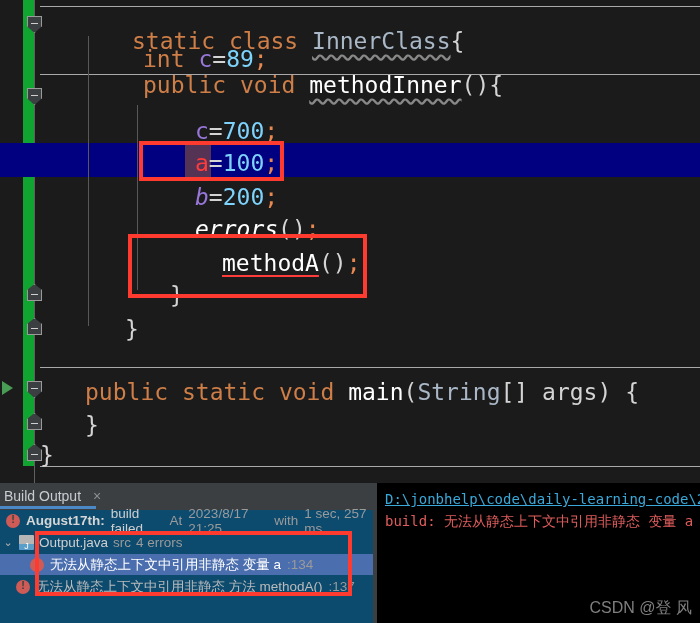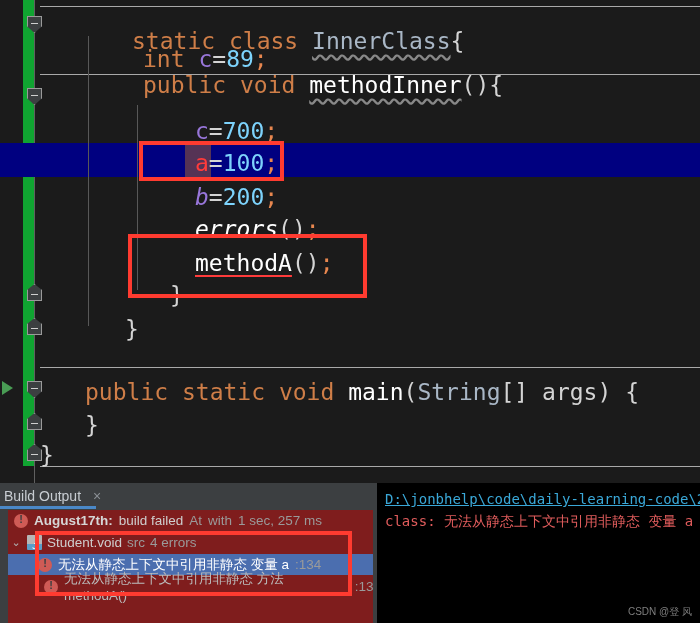--- a/index.html
+++ b/index.html
@@ -138,20 +138,21 @@
     text-decoration: underline;
     text-decoration-style: wavy;
     text-decoration-color: #888;
     text-underline-offset: 5px;
   }
   .redul {
     text-decoration: underline;
     text-decoration-color: #ff3b3b;
     text-decoration-thickness: 2px;
     text-underline-offset: 4px;
+    margin-left: 27px;
   }
 
   
   .redbox {
     position: absolute;
     border: 4px solid #ff3b30;
     box-sizing: border-box;
     pointer-events: none;
   }
 
@@ -188,23 +189,23 @@
   }
   .tab-underline {
     position: absolute;
     left: 0; top: 23px;
     width: 96px; height: 3px;
     background: #4a88c7;
   }
 
   .tree {
     position: absolute;
-    left: 8px; top: 27px;
+    left: 0; top: 27px;
     width: 373px; height: 113px;
-    background: #7f1d1d;
+    background: #0c4a6e;
   }
   .tree-row {
     position: absolute;
     left: 0; right: 0;
     height: 21px;
     display: flex;
     align-items: center;
     font-size: 13.5px;
     color: #bbbbbb;
   }
@@ -277,21 +278,21 @@
   }
   .c-link {
     color: #3aa8d8;
     text-decoration: underline;
   }
   .c-err { color: #e05c5c; }
   .watermark {
     position: absolute;
     right: 8px; bottom: 4px;
     color: #7f7f7f;
-    font-size: 10px;
+    font-size: 16px;
     font-family: "Liberation Sans", sans-serif;
   }
 </style>
 </head>
 <body>
 
 <div id="editor">
 
   <div class="gutter-bg"></div>
   <div class="change-bar"></div>
@@ -368,49 +369,50 @@
     <div class="tab-underline"></div>
   </div>
 
   <div class="tree">
 
     <div class="tree-row" style="top:0; padding-left:6px; gap:6px;">
       <span class="err-icon"></span>
       <span class="bold-dark">August17th:</span>
       <span class="midtext">build failed</span>
       <span class="dim">At</span>
+      <span class="dim">2023/8/17 21:25</span>
       <span class="dim">with</span>
       <span class="dim">1 sec, 257 ms</span>
     </div>
 
     <div class="tree-row" style="top:22px; padding-left:2px; gap:5px;">
       <span class="chev">⌄</span>
       <span class="java-icon"></span>
-      <span class="midtext">Student.void</span>
+      <span class="midtext">Output.java</span>
       <span class="dim">src</span>
       <span class="dim">4 errors</span>
     </div>
 
     <div class="tree-row selected" style="top:44px; padding-left:30px; gap:6px;">
       <span class="err-icon"></span>
       <span>无法从静态上下文中引用非静态 变量 a</span>
       <span class="dim">:134</span>
     </div>
 
-    <div class="tree-row" style="top:66px; padding-left:36px; gap:6px;">
+    <div class="tree-row" style="top:66px; padding-left:16px; gap:6px;">
       <span class="err-icon"></span>
       <span>无法从静态上下文中引用非静态 方法 methodA()</span>
       <span class="dim">:137</span>
     </div>
 
   </div>
 </div>
 
 <div class="panel-divider"></div>
 
 <div id="console">
 
   <div class="console-line c-link" style="top:8px;">D:\jonbhelp\code\daily-learning-code\202</div>
-  <div class="console-line c-err" style="top:30px;">class: 无法从静态上下文中引用非静态 变量 a</div>
+  <div class="console-line c-err" style="top:30px;">build: 无法从静态上下文中引用非静态 变量 a</div>
   <div class="watermark">CSDN @登 风</div>
 </div>
 
 <div class="redbox" id="build-annotation" style="left: 35px; top: 531px; width: 317px; height: 65px;"></div>
 
 </body></html>

